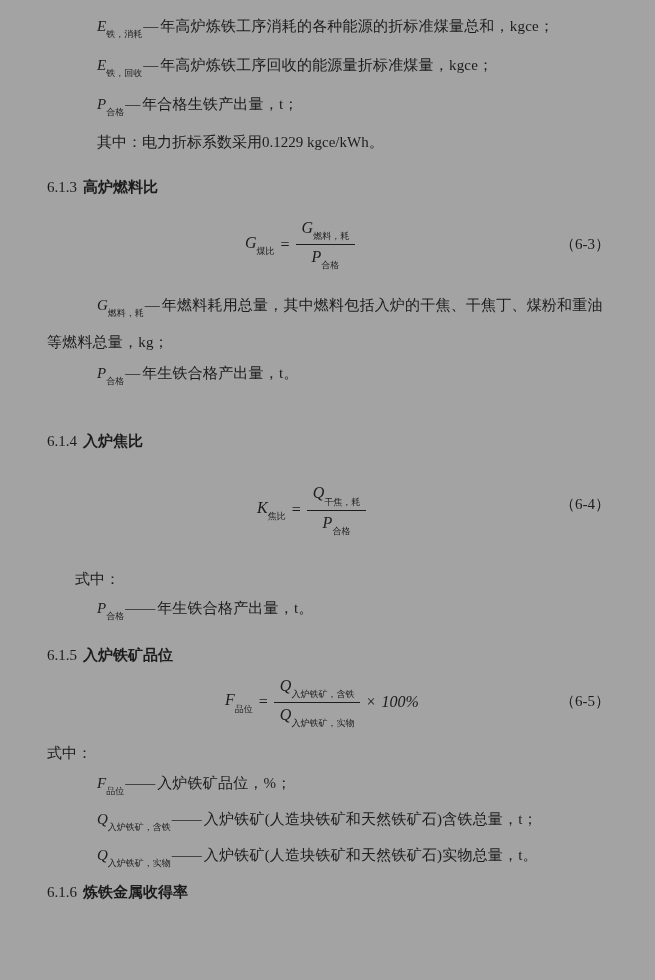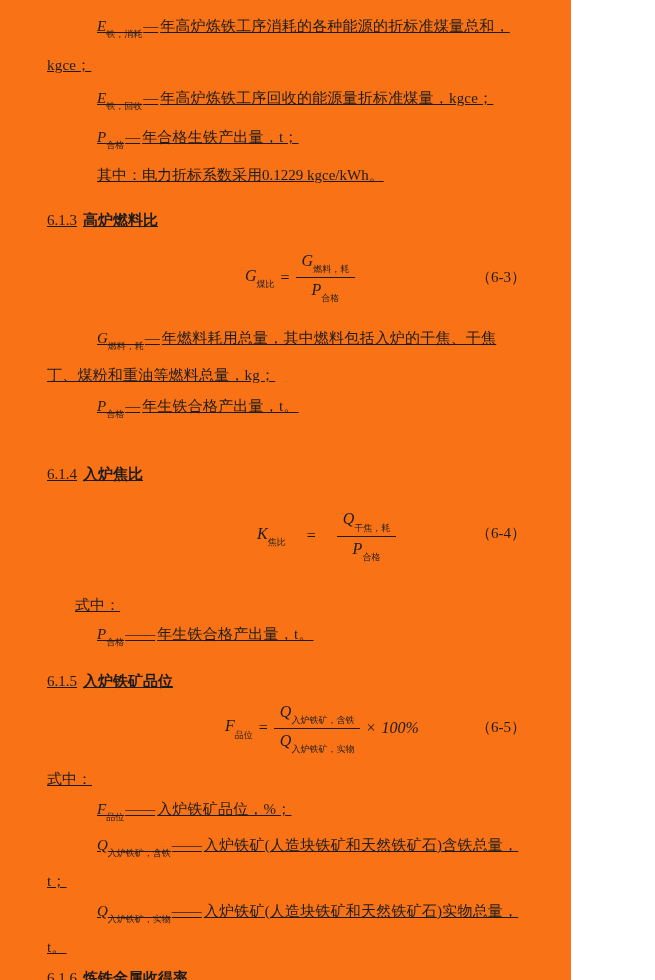--- a/index.html
+++ b/index.html
@@ -1,19 +1,19 @@
 <!DOCTYPE html>
 <html><head>
 <meta charset="utf-8">
 <style>
   html,body{margin:0;padding:0;}
   .page{
-    width:571px;height:980px;background:#f97316;color:#1c1c1c;
+    width:655px;height:980px;background:#a3a3a3;color:#1c1c1c;
     font-family:"Liberation Serif","DejaVu Serif",serif;
-    font-size:15px;position:relative;overflow:hidden;text-decoration:underline;
+    font-size:15px;position:relative;overflow:hidden;
   }
   .content{padding:10px 45px 0 47px;position:relative;}
   p{margin:0;}
   .def{line-height:33px;text-indent:50px;}
   .def .desc{letter-spacing:0.2px;}
   .v{font-style:italic;font-family:"Liberation Serif","DejaVu Serif",serif;}
   sub.vs{font-size:9px;font-style:normal;letter-spacing:0;position:relative;top:2px;}
   .dash{padding:0 2px 0 1px;}
   .note{line-height:30px;text-indent:50px;}
   .heading{font-size:15px;line-height:28px;margin:0;font-weight:normal;}
@@ -25,21 +25,21 @@
   .op{padding:0 6px;font-style:normal;}
   .frac{display:inline-flex;flex-direction:column;align-items:center;vertical-align:middle;}
   .frac .fnum{border-bottom:1.3px solid #1c1c1c;padding:0 6px 3px 6px;white-space:nowrap;}
   .frac .fden{padding-top:3px;white-space:nowrap;}
   .pct{font-style:italic;}
   .eqtag{position:absolute;right:0;top:50%;transform:translateY(-50%);font-size:15px;}
   .where{line-height:30px;}
   
   .f613{margin-left:198px;margin-top:8px;margin-bottom:6px;}
   .row613{margin-top:10px;margin-bottom:14px;}
-  .f614{margin-left:210px;margin-top:12px;margin-bottom:6px;gap:15px;}
+  .f614{margin-left:210px;margin-top:19px;margin-bottom:6px;}
   .row614{margin-top:10px;margin-bottom:16px;}
   .f615{margin-left:178px;margin-top:6px;margin-bottom:4px;}
   .row615{margin-top:2px;margin-bottom:6px;}
   
   .h613{margin-top:16px;}
   .h614{margin-top:32px;}
   .h615{margin-top:12px;}
   .h616{margin-top:2px;}
   .where614{margin-top:22px;text-indent:28px;}
   .where615{text-indent:0;}

